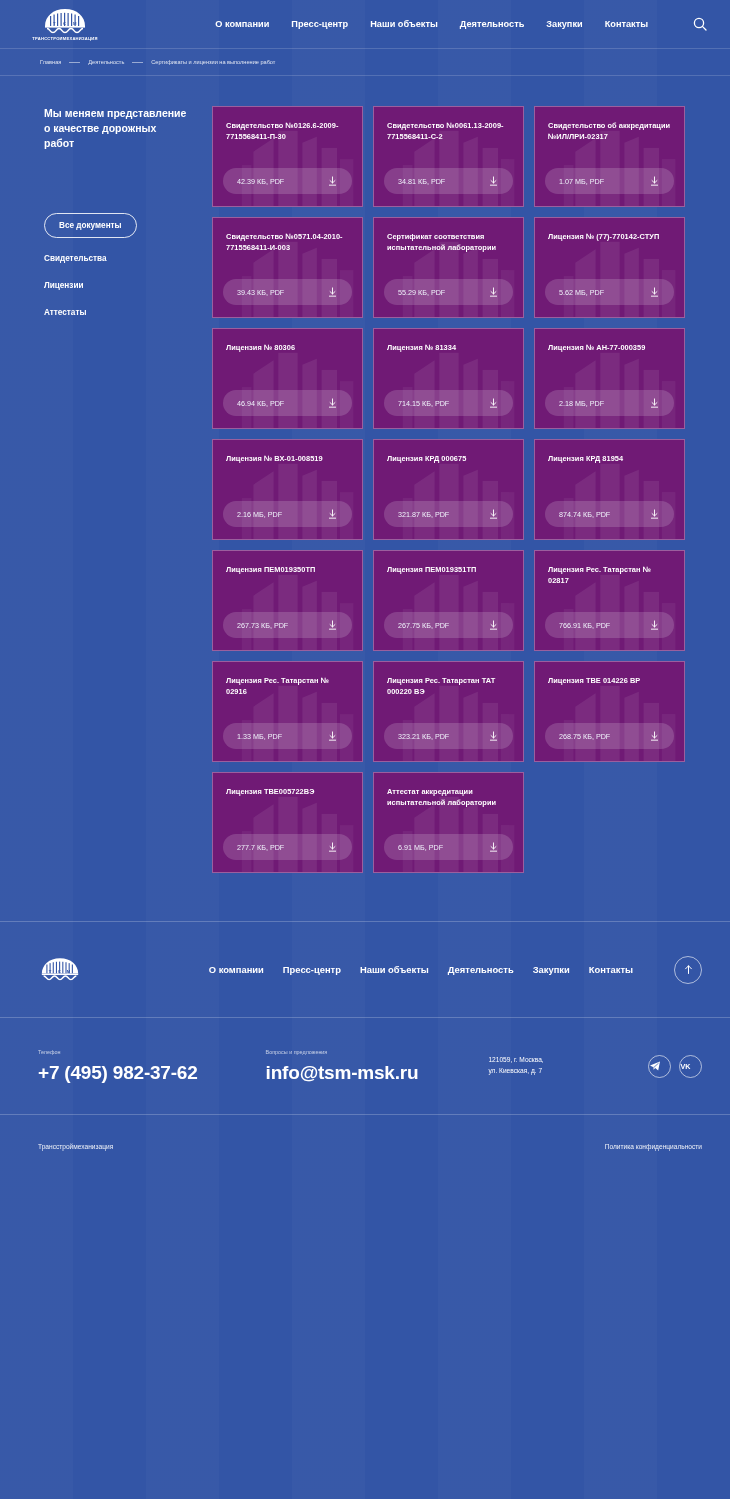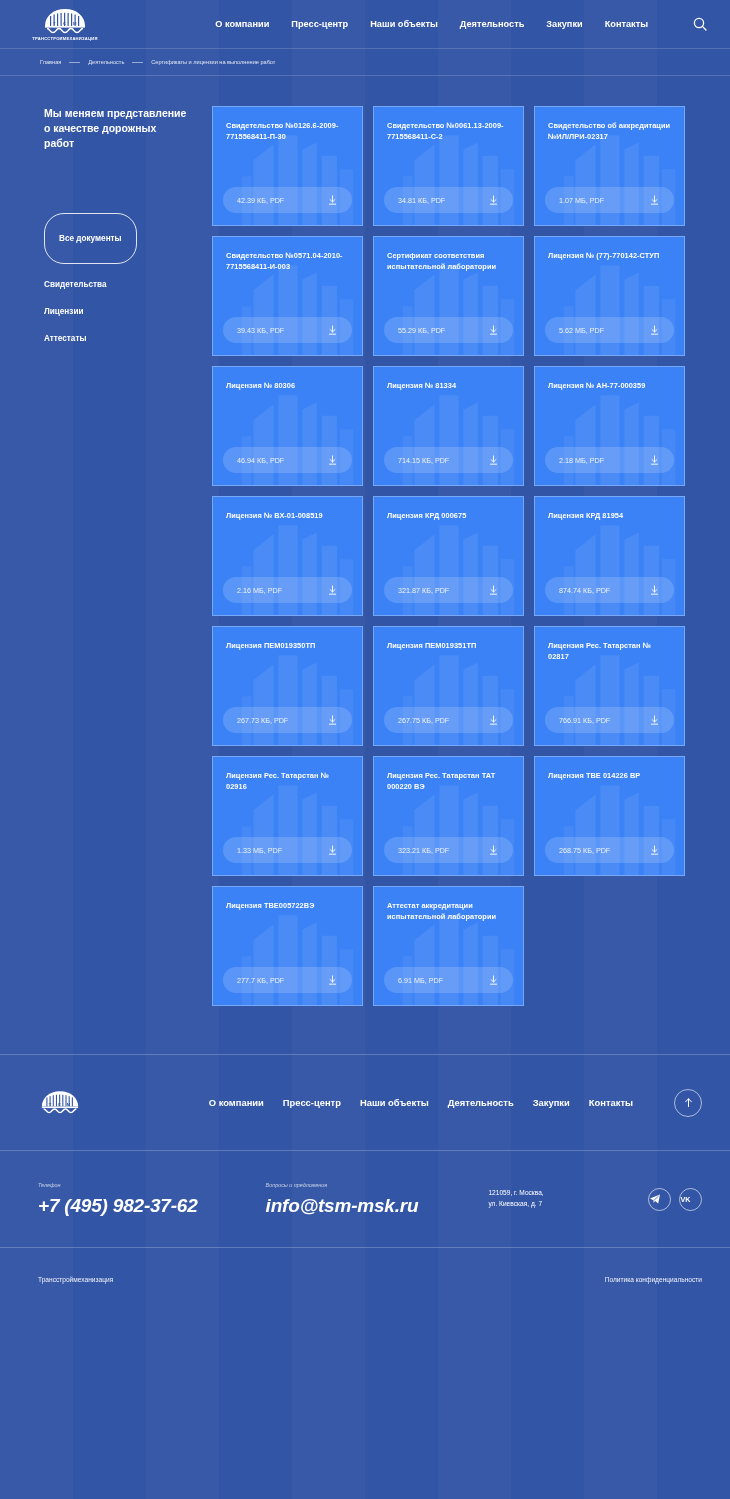--- a/index.html
+++ b/index.html
@@ -125,21 +125,21 @@
     font-size: 10.5px;
     font-weight: 700;
     line-height: 1.42;
     margin-bottom: 62px;
   }
   .filter-pill {
     display: inline-flex;
     align-items: center; justify-content: center;
     border: 1px solid rgba(255,255,255,0.85);
     border-radius: 20px;
-    padding: 20px 14px;
+    padding: 7px 14px;
     font-size: 8.2px;
     font-weight: 700;
     color: #fff;
     background: transparent;
     cursor: pointer;
     margin-bottom: 16px;
     font-family: inherit;
   }
   .filter-link {
     display: block;
@@ -154,23 +154,23 @@
 
   
   .cards {
     flex: 1;
     display: grid;
     grid-template-columns: repeat(3, 1fr);
     gap: 10px 10px;
   }
   .doc-card {
     position: relative;
-    height: 120px;
+    height: 101px;
     border: 1px solid rgba(255,255,255,0.30);
-    background: #3b82f6;
+    background: #701a75;
     overflow: hidden;
     padding: 13px 13px 0 13px;
     cursor: pointer;
   }
   .card-bg {
     position: absolute;
     right: 0; bottom: 0;
     width: 100%; height: 100%;
     opacity: 1;
     pointer-events: none;
@@ -227,21 +227,21 @@
   }
 
   .footer-contacts {
     position: relative; z-index: 2;
     border-top: 1px solid rgba(255,255,255,0.22);
     height: 97px;
     display: flex;
     align-items: center;
     padding: 0 28px 0 38px;
   }
-  .contact-block { display: flex; flex-direction: column; justify-content: center; font-style: italic; }
+  .contact-block { display: flex; flex-direction: column; justify-content: center; }
   .contact-label {
     font-size: 5.4px;
     color: rgba(255,255,255,0.7);
     margin-bottom: 7px;
     white-space: nowrap;
   }
   .contact-value {
     font-size: 19px;
     font-weight: 700;
     color: #ffffff;

